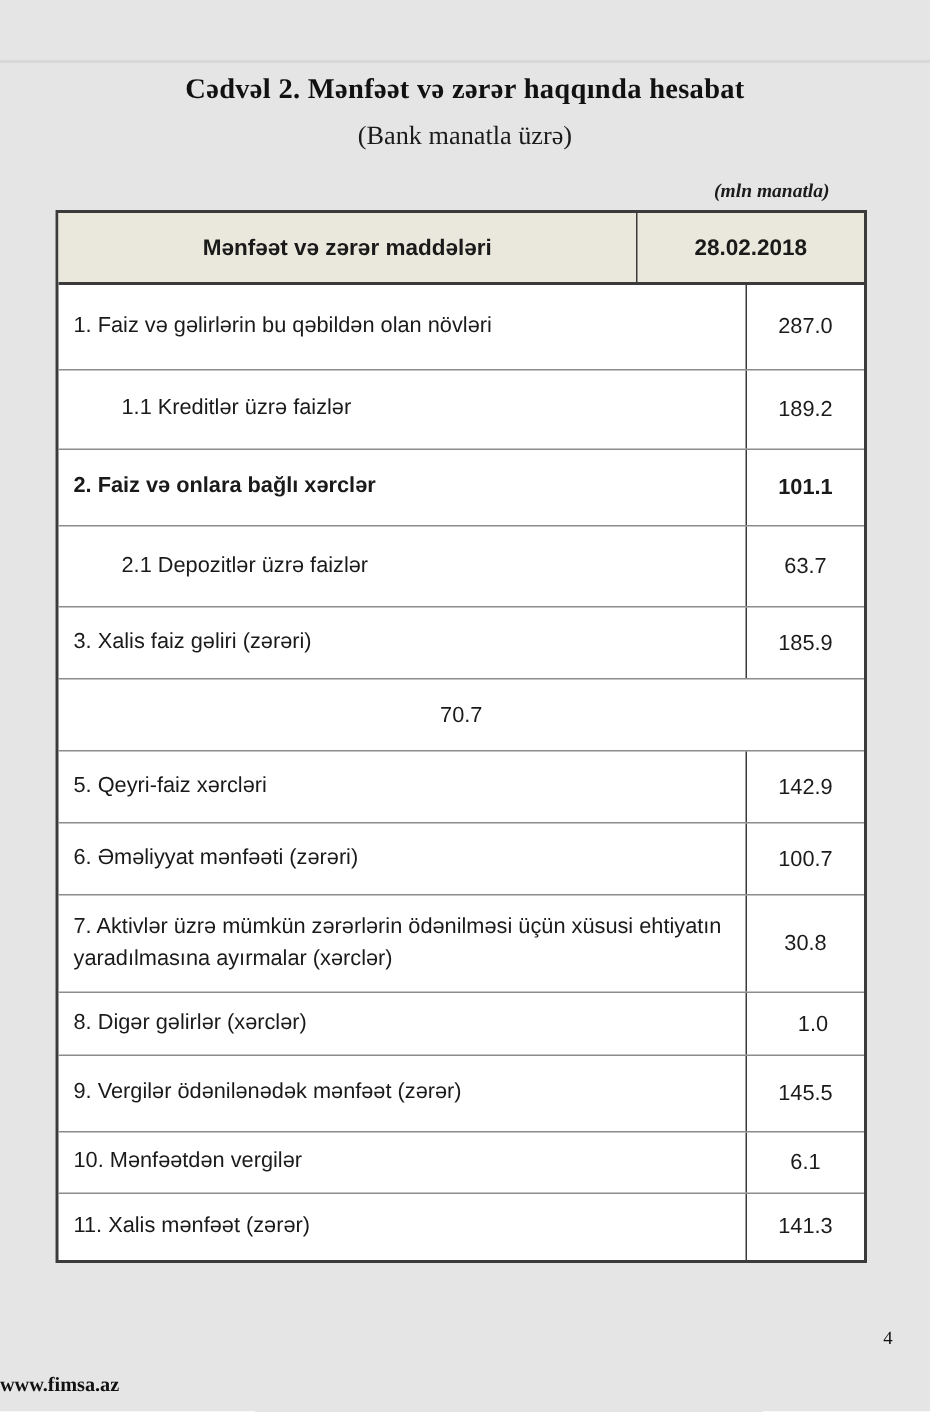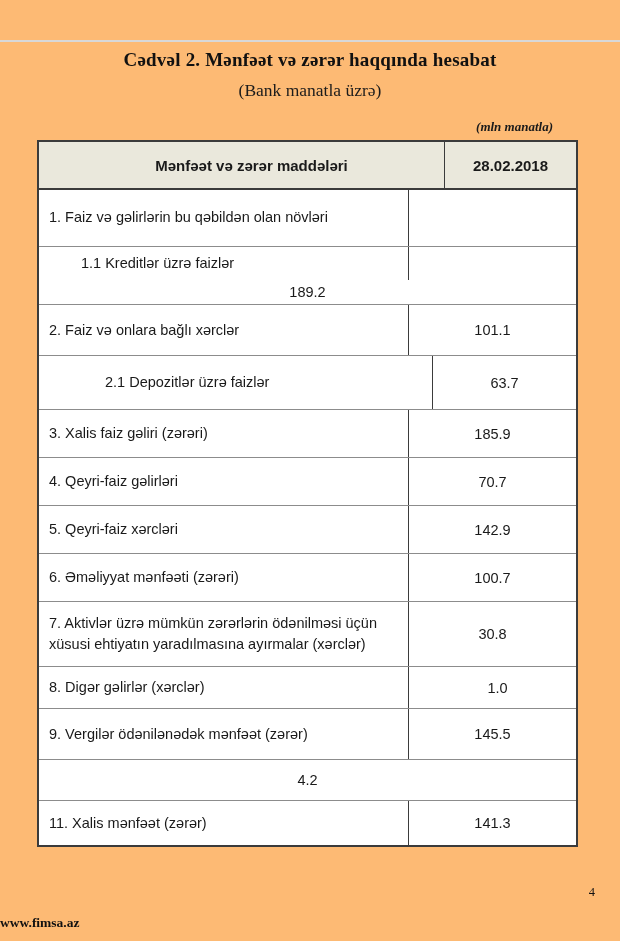--- a/index.html
+++ b/index.html
@@ -1,21 +1,21 @@
 <!DOCTYPE html>
 <html><head>
 <meta charset="utf-8">
 <style>
   * { margin: 0; padding: 0; box-sizing: border-box; }
   html, body { background: #ffffff; }
   .page {
     position: relative;
     width: 620px;
     height: 941px;
-    background: #fdba74;
+    background: #e5e5e5;
     color: #1a1a1a;
     font-family: "Liberation Sans", sans-serif;
     overflow: hidden;
   }
   .top-rule {
     position: absolute;
     top: 40px; left: 0; right: 0;
     height: 2px;
     background: #4d4d4d;
     border-bottom: 2px solid #d8d8d8;
@@ -57,21 +57,20 @@
     border: 2px solid #3b3b3b;
     background: #ffffff;
   }
   .tbl-header {
     display: flex;
     min-height: 48px;
     background: #eae8dc;
     border-bottom: 2px solid #3b3b3b;
     font-weight: bold;
     font-size: 15px;
-    padding-left: 20px;
   }
   .tbl-header .h-label {
     width: 386px;
     display: flex; align-items: center; justify-content: center;
     border-right: 1.5px solid #3b3b3b;
     text-align: center;
     padding: 4px;
   }
   .tbl-header .h-value {
     flex: 1;
@@ -79,37 +78,37 @@
     padding: 4px;
     text-align: right;
   }
   .tbl-row {
     display: flex;
     border-bottom: 1px solid #8c8c8c;
     font-size: 14.5px;
   }
   .tbl-row:last-child { border-bottom: none; }
   .tbl-row .label {
-    width: 370px;
+    width: 459px;
     display: flex; align-items: center;
     padding: 6px 10px 6px 10px;
     border-right: 1.5px solid #3b3b3b;
     line-height: 1.45;
   }
   .tbl-row .value {
     flex: 1;
     display: flex; align-items: center; justify-content: center;
     padding: 4px;
   }
   .tbl-row.indent .label { padding-left: 42px; }
   
   .tbl-row:nth-of-type(1)  { min-height: 57px; }
-  .tbl-row:nth-of-type(2)  { min-height: 53px; flex-direction: column; }
-  .tbl-row:nth-of-type(3)  { min-height: 51px; }
-  .tbl-row:nth-of-type(4)  { min-height: 54px; padding-left: 24px; }
+  .tbl-row:nth-of-type(2)  { min-height: 53px; }
+  .tbl-row:nth-of-type(3)  { min-height: 51px; font-weight: bold; }
+  .tbl-row:nth-of-type(4)  { min-height: 54px; }
   .tbl-row:nth-of-type(5)  { min-height: 48px; }
   .tbl-row:nth-of-type(6)  { min-height: 48px; }
   .tbl-row:nth-of-type(7)  { min-height: 48px; }
   .tbl-row:nth-of-type(8)  { min-height: 48px; }
   .tbl-row:nth-of-type(9)  { min-height: 65px; }
   .tbl-row:nth-of-type(10) { min-height: 42px; gap: 10px; }
   .tbl-row:nth-of-type(11) { min-height: 51px; }
   .tbl-row:nth-of-type(12) { min-height: 41px; }
   .tbl-row:nth-of-type(13) { min-height: 44px; }
   .page-number {
@@ -141,20 +140,21 @@
   <div class="unit-note">(mln manatla)</div>
 
   <div class="tbl">
     <div class="tbl-header">
       <div class="h-label">Mənfəət və zərər maddələri</div>
       <div class="h-value">28.02.2018</div>
     </div>
     <div>
   <div class="tbl-row">
     <div class="cell label">1. Faiz və gəlirlərin bu qəbildən olan növləri</div>
+    <div class="cell value">287.0</div>
   </div>
 
   <div class="tbl-row indent">
     <div class="cell label">1.1 Kreditlər üzrə faizlər</div>
     <div class="cell value">189.2</div>
   </div>
 
   <div class="tbl-row">
     <div class="cell label">2. Faiz və onlara bağlı xərclər</div>
     <div class="cell value">101.1</div>
@@ -164,21 +164,20 @@
     <div class="cell label">2.1 Depozitlər üzrə faizlər</div>
     <div class="cell value">63.7</div>
   </div>
 
   <div class="tbl-row">
     <div class="cell label">3. Xalis faiz gəliri (zərəri)</div>
     <div class="cell value">185.9</div>
   </div>
 
   <div class="tbl-row">
-    <div class="cell label">4. Qeyri-faiz gəlirləri</div>
     <div class="cell value">70.7</div>
   </div>
 
   <div class="tbl-row">
     <div class="cell label">5. Qeyri-faiz xərcləri</div>
     <div class="cell value">142.9</div>
   </div>
 
   <div class="tbl-row">
     <div class="cell label">6. Əməliyyat mənfəəti (zərəri)</div>
@@ -194,21 +193,22 @@
     <div class="cell label">8. Digər gəlirlər (xərclər)</div>
     <div class="cell value">1.0</div>
   </div>
 
   <div class="tbl-row">
     <div class="cell label">9. Vergilər ödənilənədək mənfəət (zərər)</div>
     <div class="cell value">145.5</div>
   </div>
 
   <div class="tbl-row">
-    <div class="cell value">4.2</div>
+    <div class="cell label">10. Mənfəətdən vergilər</div>
+    <div class="cell value">6.1</div>
   </div>
 
   <div class="tbl-row">
     <div class="cell label">11. Xalis mənfəət (zərər)</div>
     <div class="cell value">141.3</div>
   </div>
 </div>
   </div>
 
   <div class="page-number">4</div>

